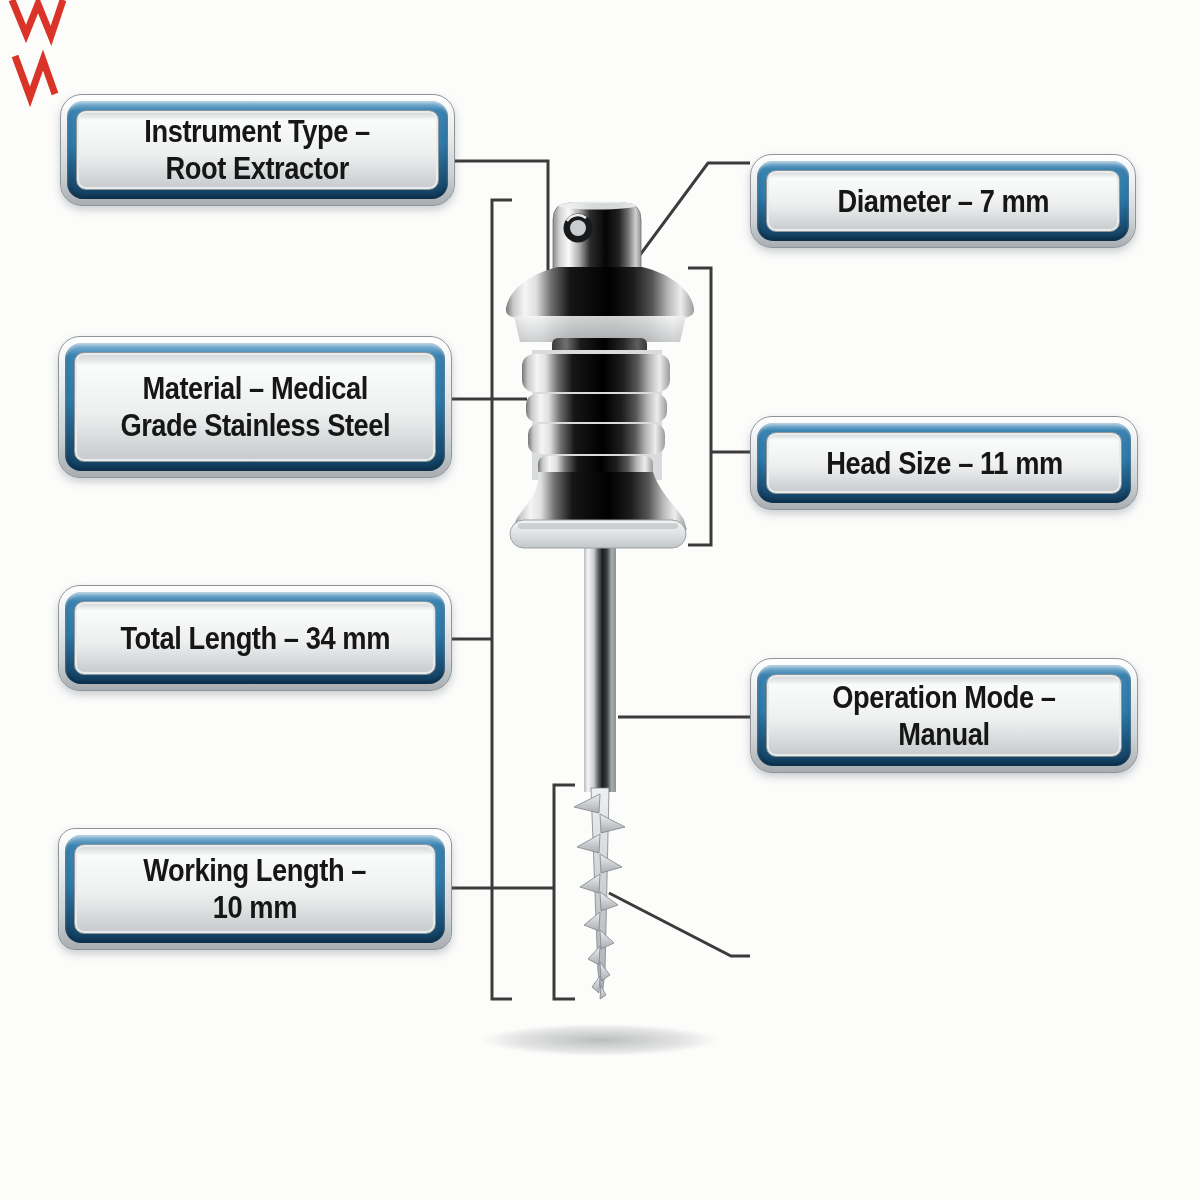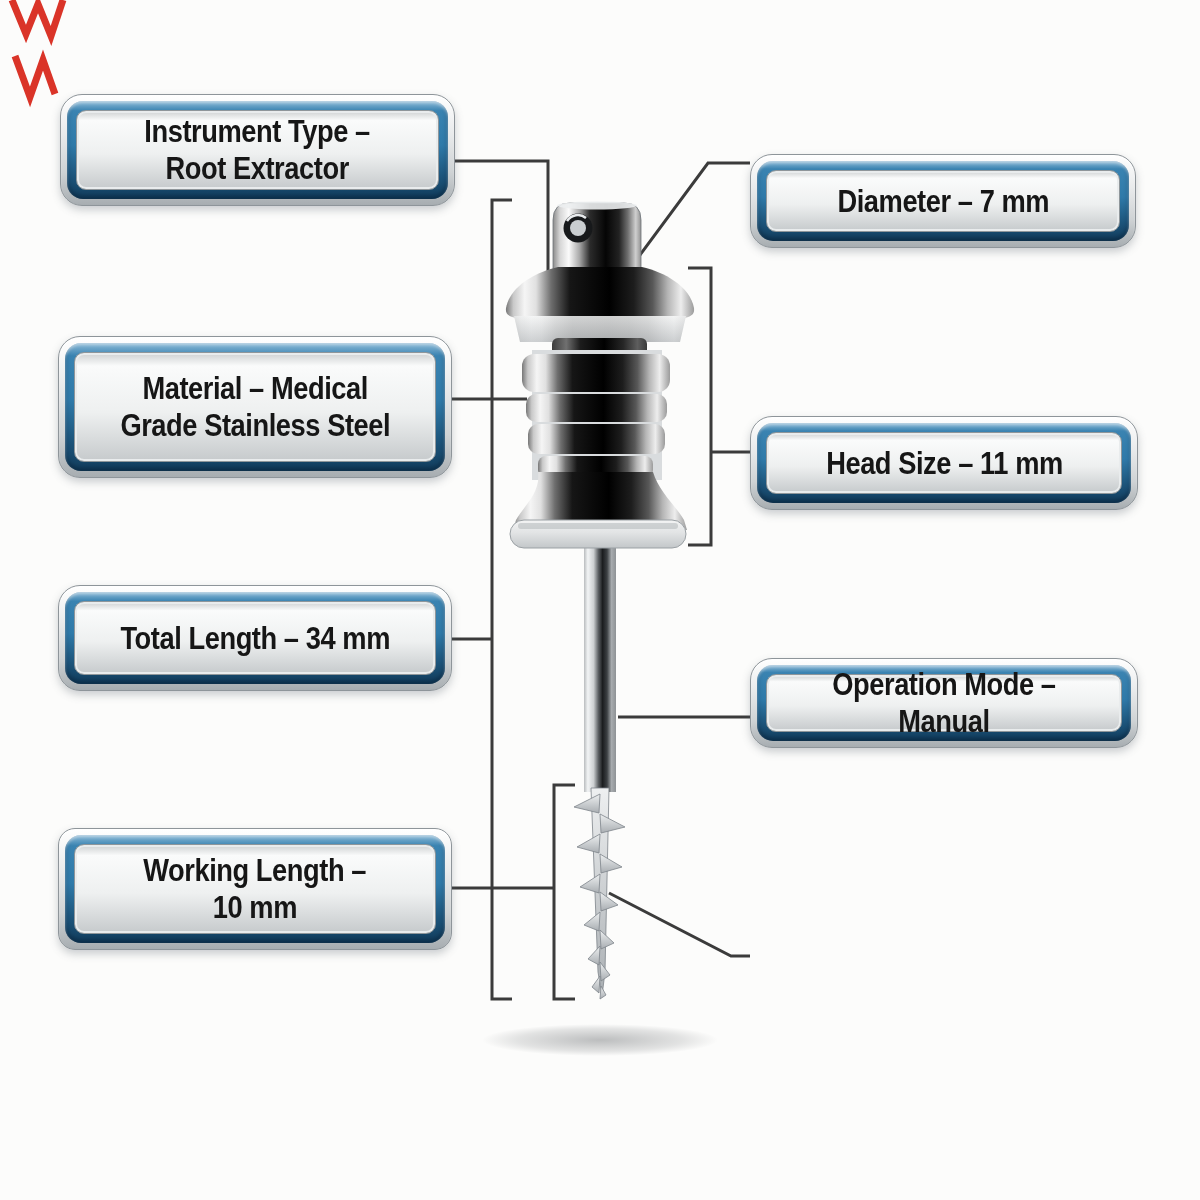--- a/index.html
+++ b/index.html
@@ -34,21 +34,21 @@
     font-weight:bold;font-size:31px;line-height:37px;letter-spacing:-.5px;
     color:#161616;transform:scaleX(.88);
   }
   .plate span:empty{display:none;}
   #b-instrument{left:60px;top:94px;width:395px;height:112px;}
   #b-material{left:58px;top:336px;width:394px;height:142px;}
   #b-total{left:58px;top:585px;width:394px;height:106px;text-align:center;}
   #b-working{left:58px;top:828px;width:394px;height:122px;border-radius:17px;}
   #b-diameter{left:750px;top:113px;width:386px;height:94px;margin-top:41px;}
   #b-head{left:750px;top:403px;width:388px;height:94px;margin-top:13px;}
-  #b-operation{left:750px;top:658px;width:388px;height:90px;text-align:center;}
+  #b-operation{left:750px;top:658px;width:388px;height:115px;text-align:center;}
   #b-sterilization{left:750px;top:898px;width:388px;height:117px;}
   .ln{fill:none;stroke:#3b3b3b;stroke-width:3;}
   .red{fill:none;stroke:#da3428;stroke-width:7;}
 </style>
 </head>
 <body>
 
 <div class="stage">
 
   <svg class="lines" width="1200" height="1200" viewBox="0 0 1200 1200">

